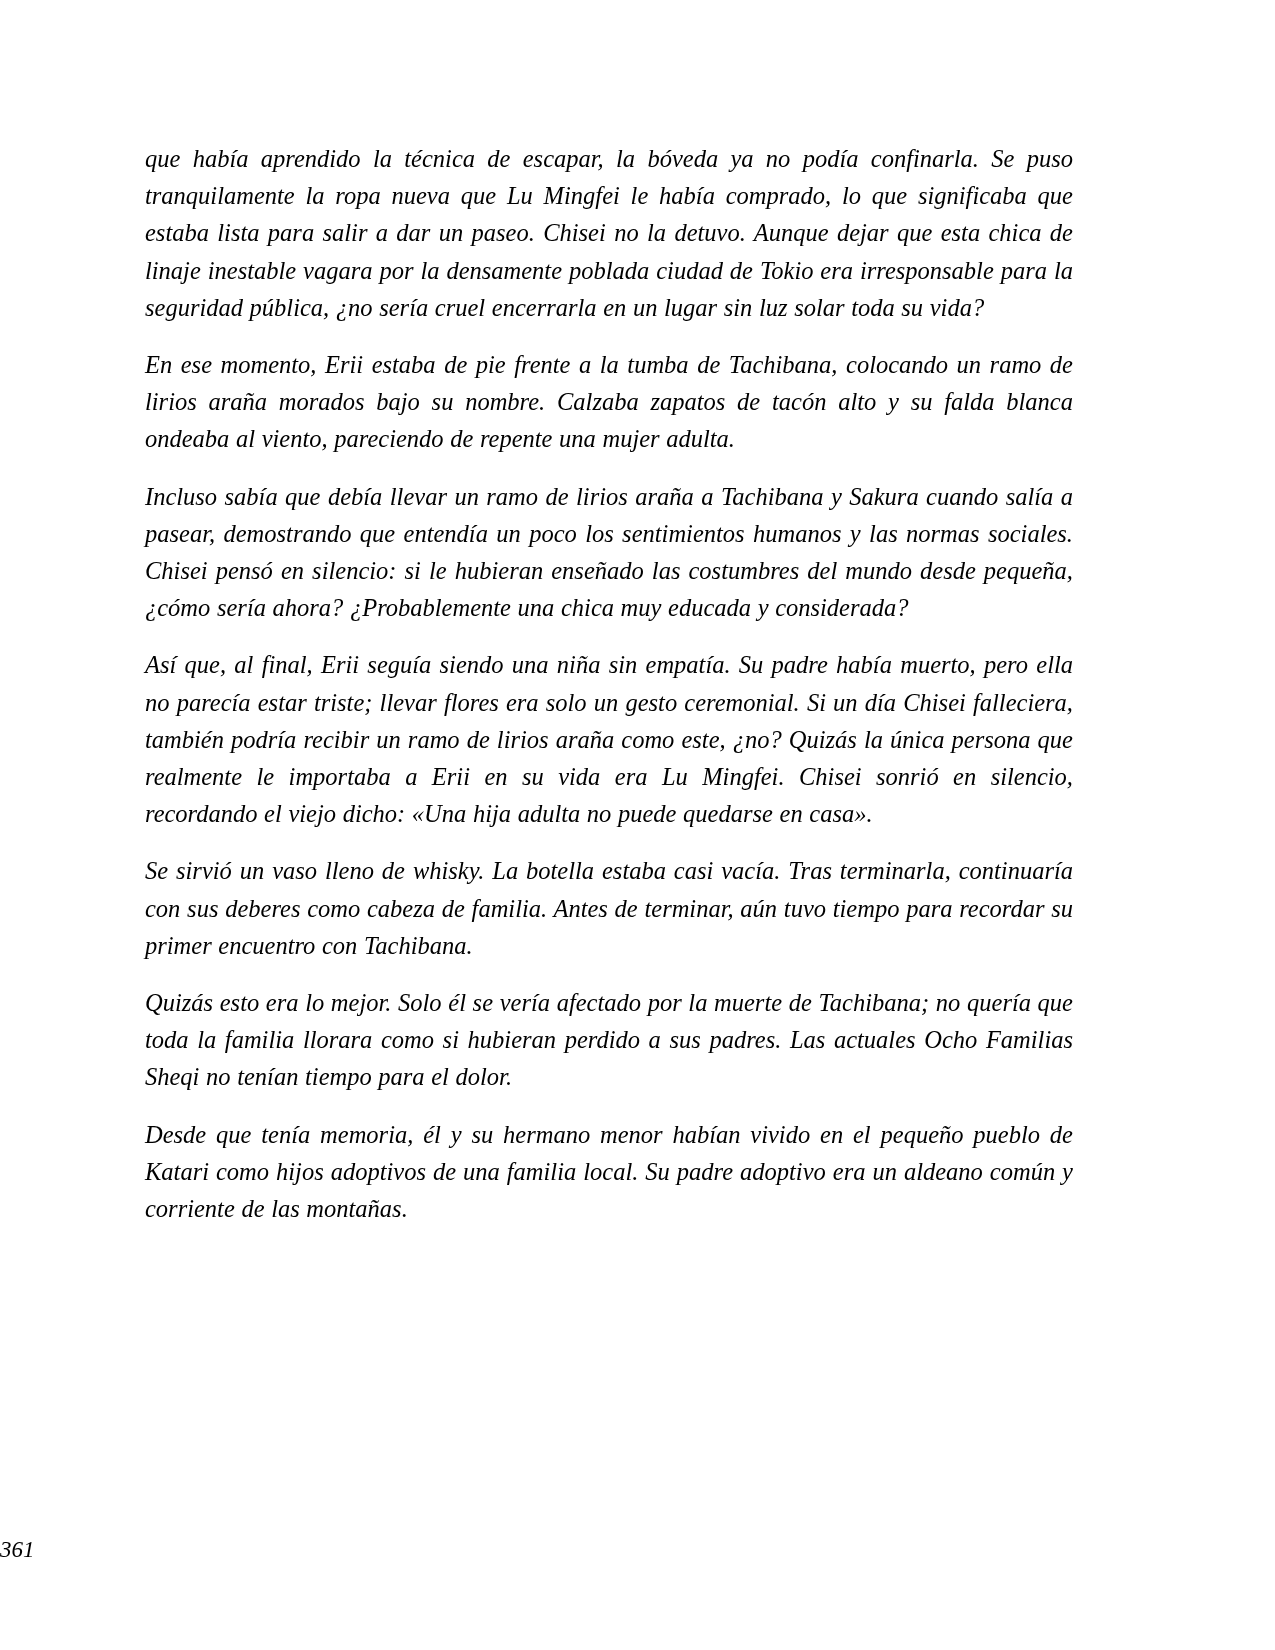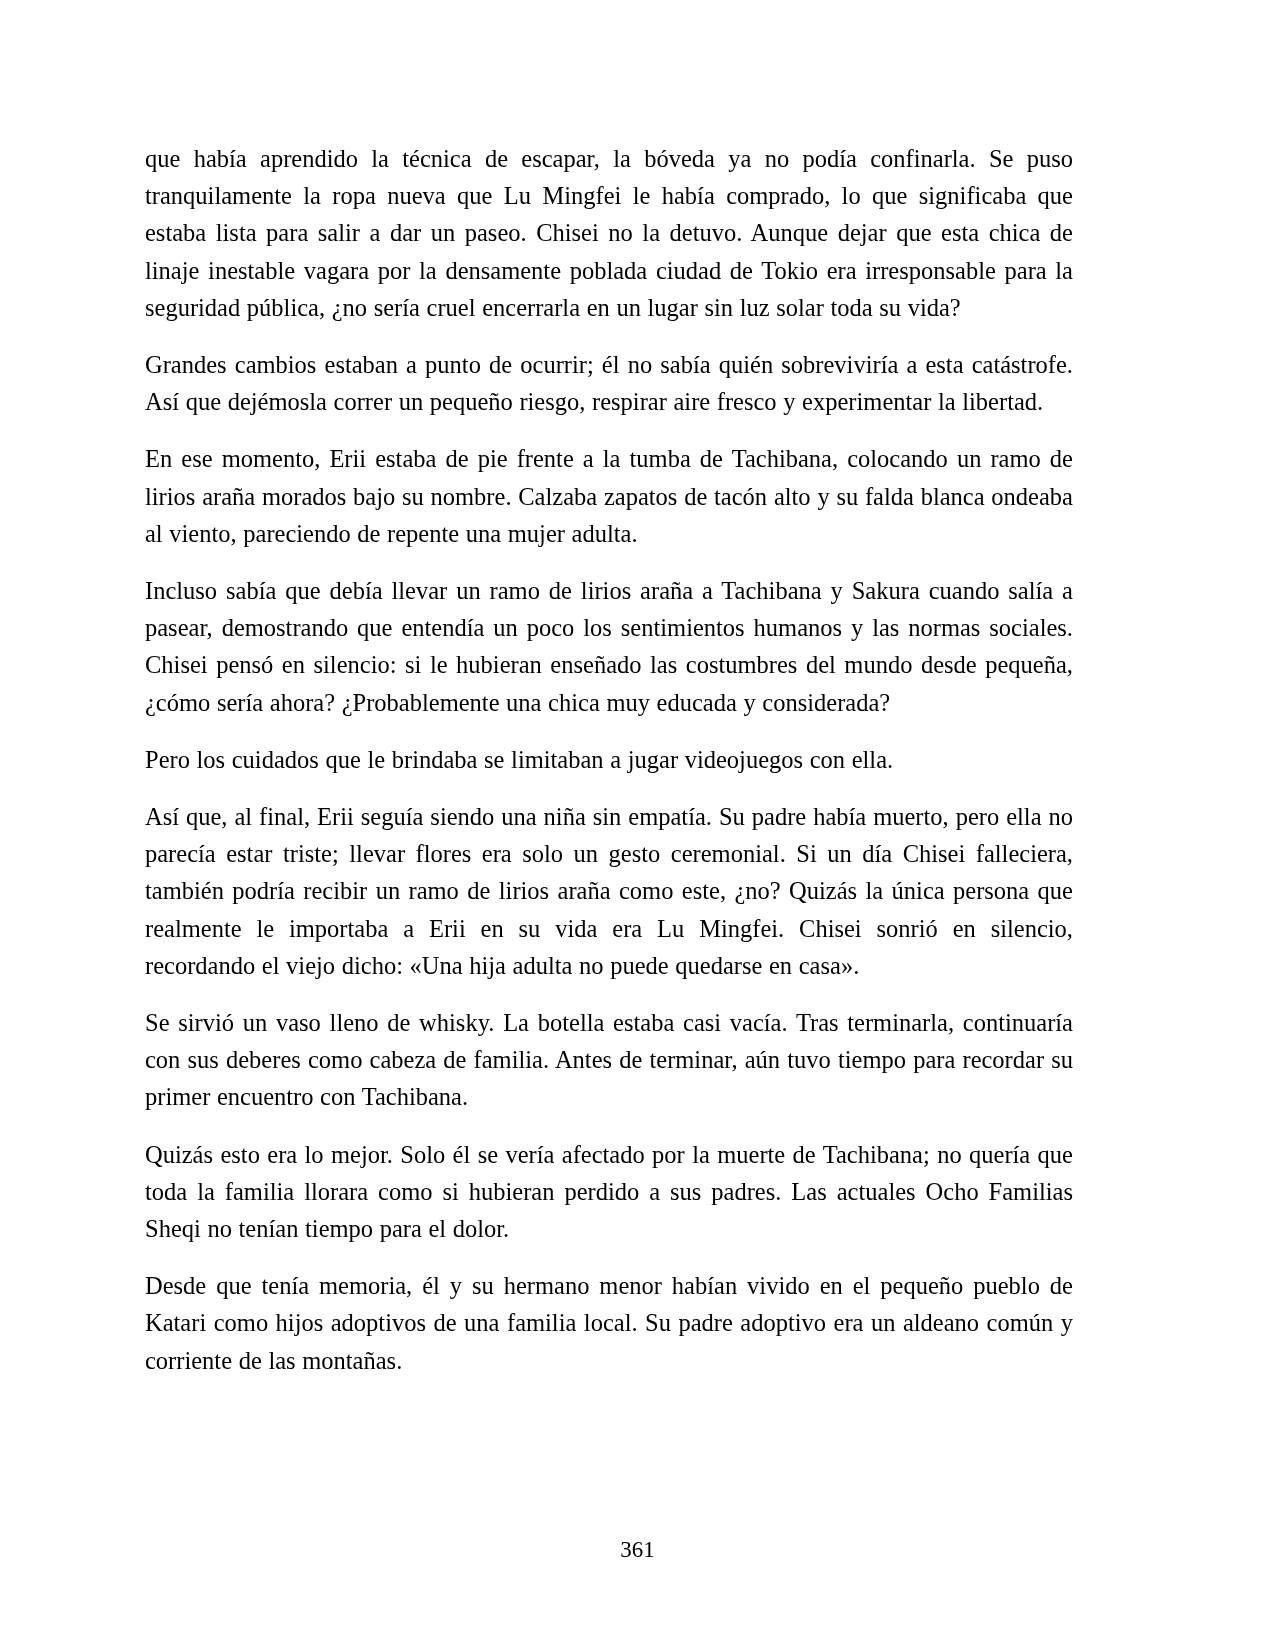--- a/index.html
+++ b/index.html
@@ -11,20 +11,21 @@
     font-family: "Liberation Serif", "DejaVu Serif", serif;
     color: #000000;
   }
   .page {
     position: relative;
     width: 1275px;
     height: 1650px;
     background: #ffffff;
     overflow: hidden;
     box-sizing: border-box;
+    font-style: italic;
   }
   .text-block {
     position: absolute;
     left: 145px;
     top: 140px;
     width: 928px;
   }
   .para {
     font-size: 24.5px;
     line-height: 37.2px;
@@ -36,37 +37,35 @@
     word-spacing: 0.02em;
   }
   .para:last-child {
     margin-bottom: 0;
   }
   .page-number {
     position: absolute;
     left: 0;
     right: 0;
     top: 1536px;
-    text-align: center;
+    text-align: left;
     font-size: 23px;
     line-height: 28px;
     font-family: "Liberation Serif", "DejaVu Serif", serif;
   }
 </style>
 </head>
 <body>
 
 <div class="page">
 
   <div class="text-block">
     <p class="para">que había aprendido la técnica de escapar, la bóveda ya no podía confinarla. Se puso tranquilamente la ropa nueva que Lu Mingfei le había comprado, lo que significaba que estaba lista para salir a dar un paseo. Chisei no la detuvo. Aunque dejar que esta chica de linaje inestable vagara por la densamente poblada ciudad de Tokio era irresponsable para la seguridad pública, ¿no sería cruel encerrarla en un lugar sin luz solar toda su vida?</p>
-    <p class="para">Grandes cambios estaban a punto de ocurrir; él no sabía quién sobreviviría a esta catástrofe. Así que dejémosla correr un pequeño riesgo, respirar aire fresco y experimentar la libertad.</p>
     <p class="para">En ese momento, Erii estaba de pie frente a la tumba de Tachibana, colocando un ramo de lirios araña morados bajo su nombre. Calzaba zapatos de tacón alto y su falda blanca ondeaba al viento, pareciendo de repente una mujer adulta.</p>
     <p class="para">Incluso sabía que debía llevar un ramo de lirios araña a Tachibana y Sakura cuando salía a pasear, demostrando que entendía un poco los sentimientos humanos y las normas sociales. Chisei pensó en silencio: si le hubieran enseñado las costumbres del mundo desde pequeña, ¿cómo sería ahora? ¿Probablemente una chica muy educada y considerada?</p>
-    <p class="para">Pero los cuidados que le brindaba se limitaban a jugar videojuegos con ella.</p>
     <p class="para">Así que, al final, Erii seguía siendo una niña sin empatía. Su padre había muerto, pero ella no parecía estar triste; llevar flores era solo un gesto ceremonial. Si un día Chisei falleciera, también podría recibir un ramo de lirios araña como este, ¿no? Quizás la única persona que realmente le importaba a Erii en su vida era Lu Mingfei. Chisei sonrió en silencio, recordando el viejo dicho: «Una hija adulta no puede quedarse en casa».</p>
     <p class="para">Se sirvió un vaso lleno de whisky. La botella estaba casi vacía. Tras terminarla, continuaría con sus deberes como cabeza de familia. Antes de terminar, aún tuvo tiempo para recordar su primer encuentro con Tachibana.</p>
     <p class="para">Quizás esto era lo mejor. Solo él se vería afectado por la muerte de Tachibana; no quería que toda la familia llorara como si hubieran perdido a sus padres. Las actuales Ocho Familias Sheqi no tenían tiempo para el dolor.</p>
     <p class="para">Desde que tenía memoria, él y su hermano menor habían vivido en el pequeño pueblo de Katari como hijos adoptivos de una familia local. Su padre adoptivo era un aldeano común y corriente de las montañas.</p>
   </div>
 
   <div class="page-number">361</div>
 
 </div>
 

